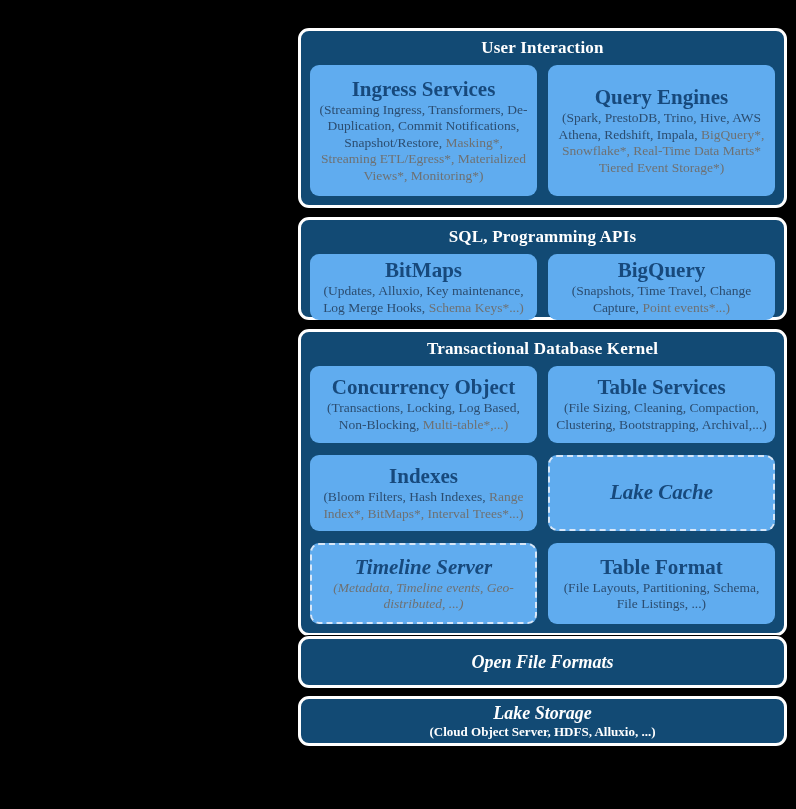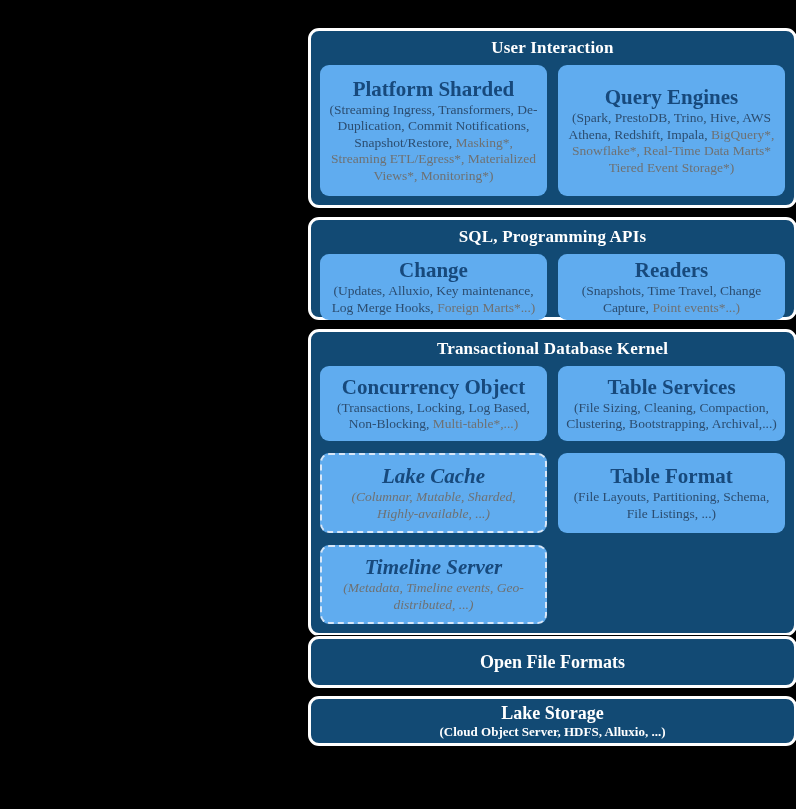--- a/index.html
+++ b/index.html
@@ -5,21 +5,21 @@
   html, body { margin: 0; padding: 0; }
   body {
     width: 796px; height: 809px;
     background: #000000;
     position: relative;
     font-family: "Liberation Serif", "DejaVu Serif", serif;
     overflow: hidden;
   }
   .stack {
     position: absolute;
-    left: 308px; top: 28px;
+    left: 298px; top: 28px;
     width: 489px;
     display: flex;
     flex-direction: column;
   }
   .section {
     background: #124A74;
     border: 3px solid #FFFFFF;
     border-radius: 11px;
     box-sizing: border-box;
     display: flex;
@@ -74,66 +74,67 @@
   .s2 { height: 103px; margin-bottom: 9px; }
   .s3 { height: 307px; }
   .s4 { height: 52px;  margin-bottom: 8px; justify-content: center; padding: 2px 9px; }
   .s5 { height: 50px;  justify-content: center; padding: 20px 9px; }
   .bar-title {
     color: #FFFFFF;
     font-weight: bold;
     font-size: 18px;
     text-align: center;
     line-height: 1.15;
+    font-style: italic;
   }
   .bar-subtitle {
     color: #FFFFFF;
     font-weight: bold;
     font-size: 13px;
     text-align: center;
     line-height: 1.2;
   }
 </style>
 </head>
 <body>
 
 <div class="stack">
 
   <div class="section s1">
     <div class="section-title">User Interaction</div>
     <div class="grid2">
       <div class="box">
-        <div class="box-title">Platform Sharded</div>
+        <div class="box-title">Ingress Services</div>
         <div class="box-desc">
           <span>(Streaming Ingress, Transformers, De-Duplication, Commit Notifications, Snapshot/Restore,</span>
           <span class="muted">Masking*, Streaming ETL/Egress*, Materialized Views*,  Monitoring*)</span>
         </div>
       </div>
       <div class="box">
         <div class="box-title">Query Engines</div>
         <div class="box-desc">
           <span>(Spark, PrestoDB, Trino, Hive, AWS Athena, Redshift, Impala,</span>
           <span class="muted">BigQuery*, Snowflake*, Real-Time Data Marts* Tiered Event Storage*)</span>
         </div>
       </div>
     </div>
   </div>
 
   <div class="section s2">
     <div class="section-title">SQL, Programming APIs</div>
     <div class="grid2">
       <div class="box">
-        <div class="box-title">Change</div>
+        <div class="box-title">BitMaps</div>
         <div class="box-desc">
           <span>(Updates, Alluxio, Key maintenance, Log Merge Hooks,</span>
-          <span class="muted">Foreign Marts*...)</span>
+          <span class="muted">Schema Keys*...)</span>
         </div>
       </div>
       <div class="box">
-        <div class="box-title">Readers</div>
+        <div class="box-title">BigQuery</div>
         <div class="box-desc">
           <span>(Snapshots, Time Travel, Change Capture,</span>
           <span class="muted">Point events*...)</span>
         </div>
       </div>
     </div>
   </div>
 
   <div class="section s3">
     <div class="section-title">Transactional Database Kernel</div>
@@ -144,36 +145,40 @@
           <span>(Transactions, Locking, Log Based, Non-Blocking,</span>
           <span class="muted">Multi-table*,...)</span>
         </div>
       </div>
       <div class="box">
         <div class="box-title">Table Services</div>
         <div class="box-desc">
           <span>(File Sizing, Cleaning, Compaction, Clustering, Bootstrapping, Archival,...)</span>
         </div>
       </div>
+      <div class="box">
+        <div class="box-title">Indexes</div>
+        <div class="box-desc">
+          <span>(Bloom Filters, Hash Indexes,</span>
+          <span class="muted">Range Index*, BitMaps*, Interval Trees*...)</span>
+        </div>
+      </div>
       <div class="box dashed">
         <div class="box-title">Lake Cache</div>
+      </div>
+      <div class="box dashed">
+        <div class="box-title">Timeline Server</div>
         <div class="box-desc">
-          <span class="muted">(Columnar, Mutable, Sharded, Highly-available, ...)</span>
+          <span class="muted">(Metadata, Timeline events, Geo-distributed, ...)</span>
         </div>
       </div>
       <div class="box">
         <div class="box-title">Table Format</div>
         <div class="box-desc">
           <span>(File Layouts, Partitioning, Schema, File Listings, ...)</span>
-        </div>
-      </div>
-      <div class="box dashed">
-        <div class="box-title">Timeline Server</div>
-        <div class="box-desc">
-          <span class="muted">(Metadata, Timeline events, Geo-distributed, ...)</span>
         </div>
       </div>
     </div>
   </div>
 
   <div class="section s4">
     <div class="bar-title">Open File Formats</div>
   </div>
 
   <div class="section s5">

